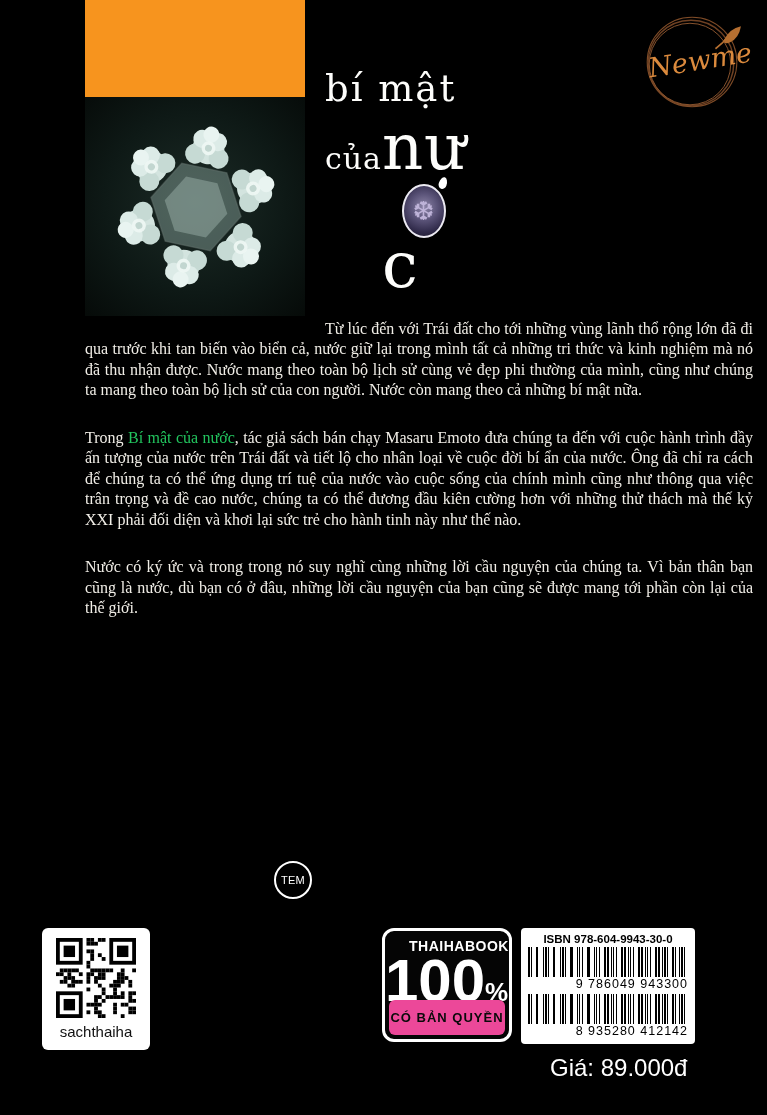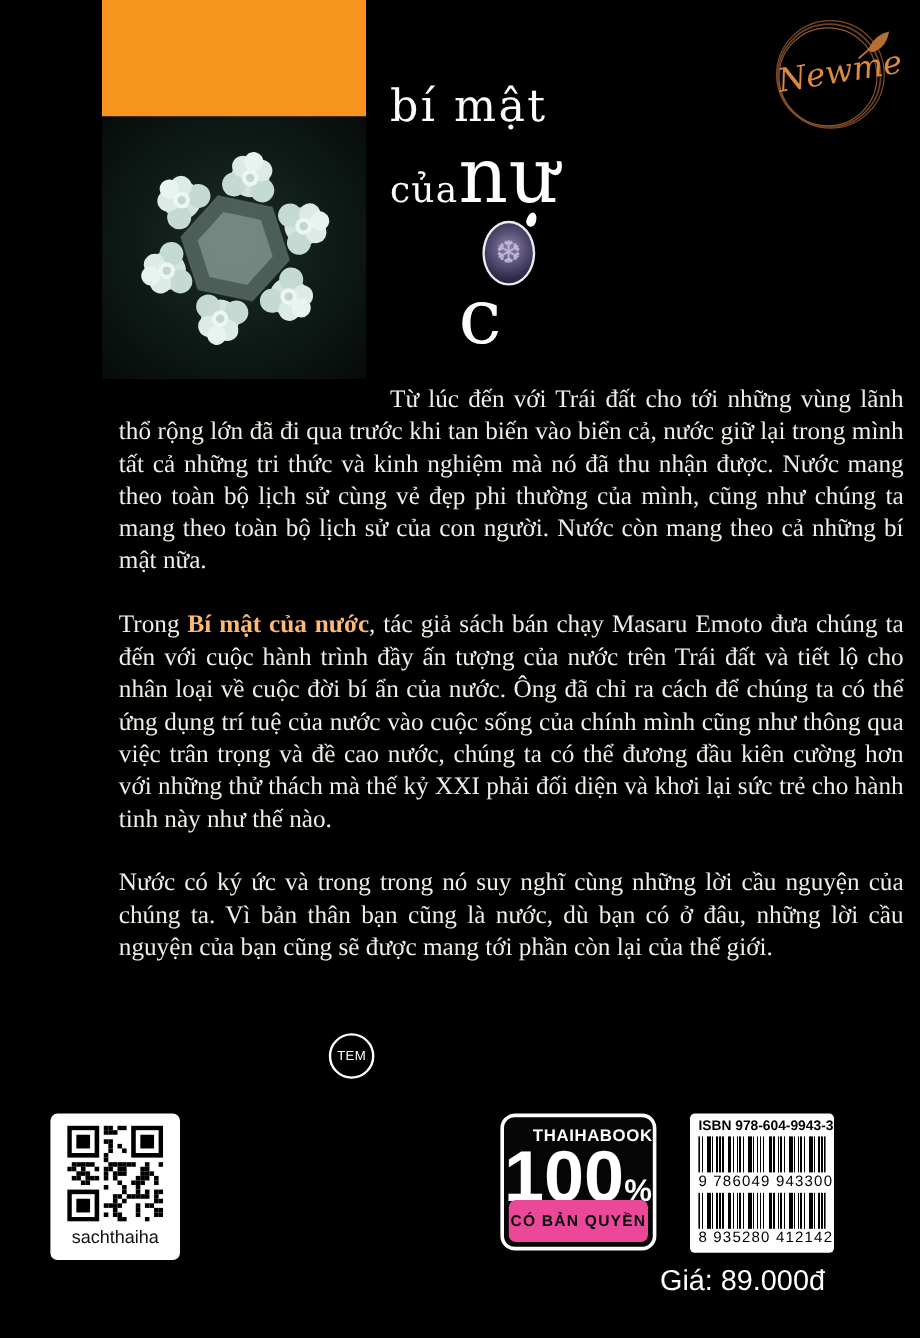--- a/index.html
+++ b/index.html
@@ -27,23 +27,23 @@
   .t-big{font-size:64px;letter-spacing:1px;display:inline-flex;align-items:baseline;flex-direction:column;}
   .crystal-letter{position:relative;display:inline-block;width:40px;height:50px;margin:0 4px;
         border-radius:50%;border:2px solid #eceaf2;align-self:center;transform:translateY(5px);
         background:radial-gradient(circle at 50% 42%, #8e86a9 0%, #5a5378 38%, #322c4c 70%, #191526 100%);}
   .crystal-letter .flake{position:absolute;inset:0;display:flex;align-items:center;justify-content:center;
         font-size:26px;color:#beb3d8;font-family:"DejaVu Sans",sans-serif;}
   .crystal-letter::after{content:"";position:absolute;top:-9px;right:-3px;width:8px;height:12px;background:#fff;
         border-radius:50% 50% 50% 50% / 60% 60% 40% 40%;transform:rotate(18deg);}
 
   
-  .para{font-size:21px;line-height:1.28;text-align:justify;margin:0 0 27px 14px;color:#f1eee7;}
+  .para{font-size:16px;line-height:1.28;text-align:justify;margin:0 0 27px 0;color:#f1eee7;}
   .para.first{margin-top:22px;}
-  .hl{color:#fdba74;font-weight:bold;}
+  .hl{color:#22c55e;}
 
   
   .tem{position:absolute;left:274px;top:861px;width:34px;height:34px;border:2.5px solid #fff;border-radius:50%;
        display:flex;align-items:center;justify-content:center;font-family:"Liberation Sans",sans-serif;
        font-size:11px;color:#fff;letter-spacing:.3px;}
 
   
   .footer{position:absolute;left:42px;right:72px;top:928px;display:flex;align-items:flex-start;}
   .qr-panel{width:108px;height:122px;background:#fff;border-radius:6px;display:flex;flex-direction:column;
             align-items:center;padding-top:10px;box-sizing:border-box;}
@@ -53,27 +53,27 @@
   .badge{margin-left:auto;position:relative;width:130px;height:114px;background:#050505;border:3px solid #fff;
          border-radius:12px;box-sizing:border-box;overflow:hidden;font-family:"Liberation Sans",sans-serif;}
   .badge-brand{margin-top:7px;text-align:center;color:#fff;font-weight:bold;font-size:14px;letter-spacing:.5px;padding-left:24px;}
   .badge-100{position:absolute;top:20px;left:0;right:16px;text-align:center;color:#fff;font-weight:bold;
              font-size:60px;line-height:1;z-index:1;}
   .badge-100 .pct{font-size:26px;}
   .badge-band{position:absolute;left:4px;right:4px;bottom:4px;height:35px;background:#ec4899;border-radius:6px;
               display:flex;align-items:center;justify-content:center;color:#0a0a0a;font-weight:bold;
               font-size:13px;letter-spacing:1px;z-index:2;}
 
-  .barcode{width:120px;margin-left:28px;background:#fff;border-radius:4px;padding:5px 7px;box-sizing:border-box;
+  .barcode{width:174px;margin-left:9px;background:#fff;border-radius:4px;padding:5px 7px;box-sizing:border-box;
            font-family:"Liberation Sans",sans-serif;color:#000;}
   .isbn{font-size:11.5px;text-align:center;white-space:nowrap;font-weight:600;}
   .bars{height:30px;margin-top:2px;background:repeating-linear-gradient(90deg,
         #000 0 1.5px,#fff 1.5px 3px,#000 3px 4px,#fff 4px 7.5px,#000 7.5px 10.5px,
         #fff 10.5px 11.5px,#000 11.5px 12.5px,#fff 12.5px 15px,#000 15px 16px,#fff 16px 17px);}
-  .bnum{font-size:12.5px;letter-spacing:1px;text-align:center;white-space:nowrap;line-height:1.1;margin-top:1px;}
+  .bnum{font-size:12.5px;letter-spacing:1px;text-align:right;white-space:nowrap;line-height:1.1;margin-top:1px;}
 
   .price{position:absolute;left:550px;top:1054px;width:146px;
          font-family:"Liberation Sans",sans-serif;font-size:24px;color:#fff;}
 </style>
 </head>
 <body>
 
 <div class="page">
 
   <div class="newme-logo">

